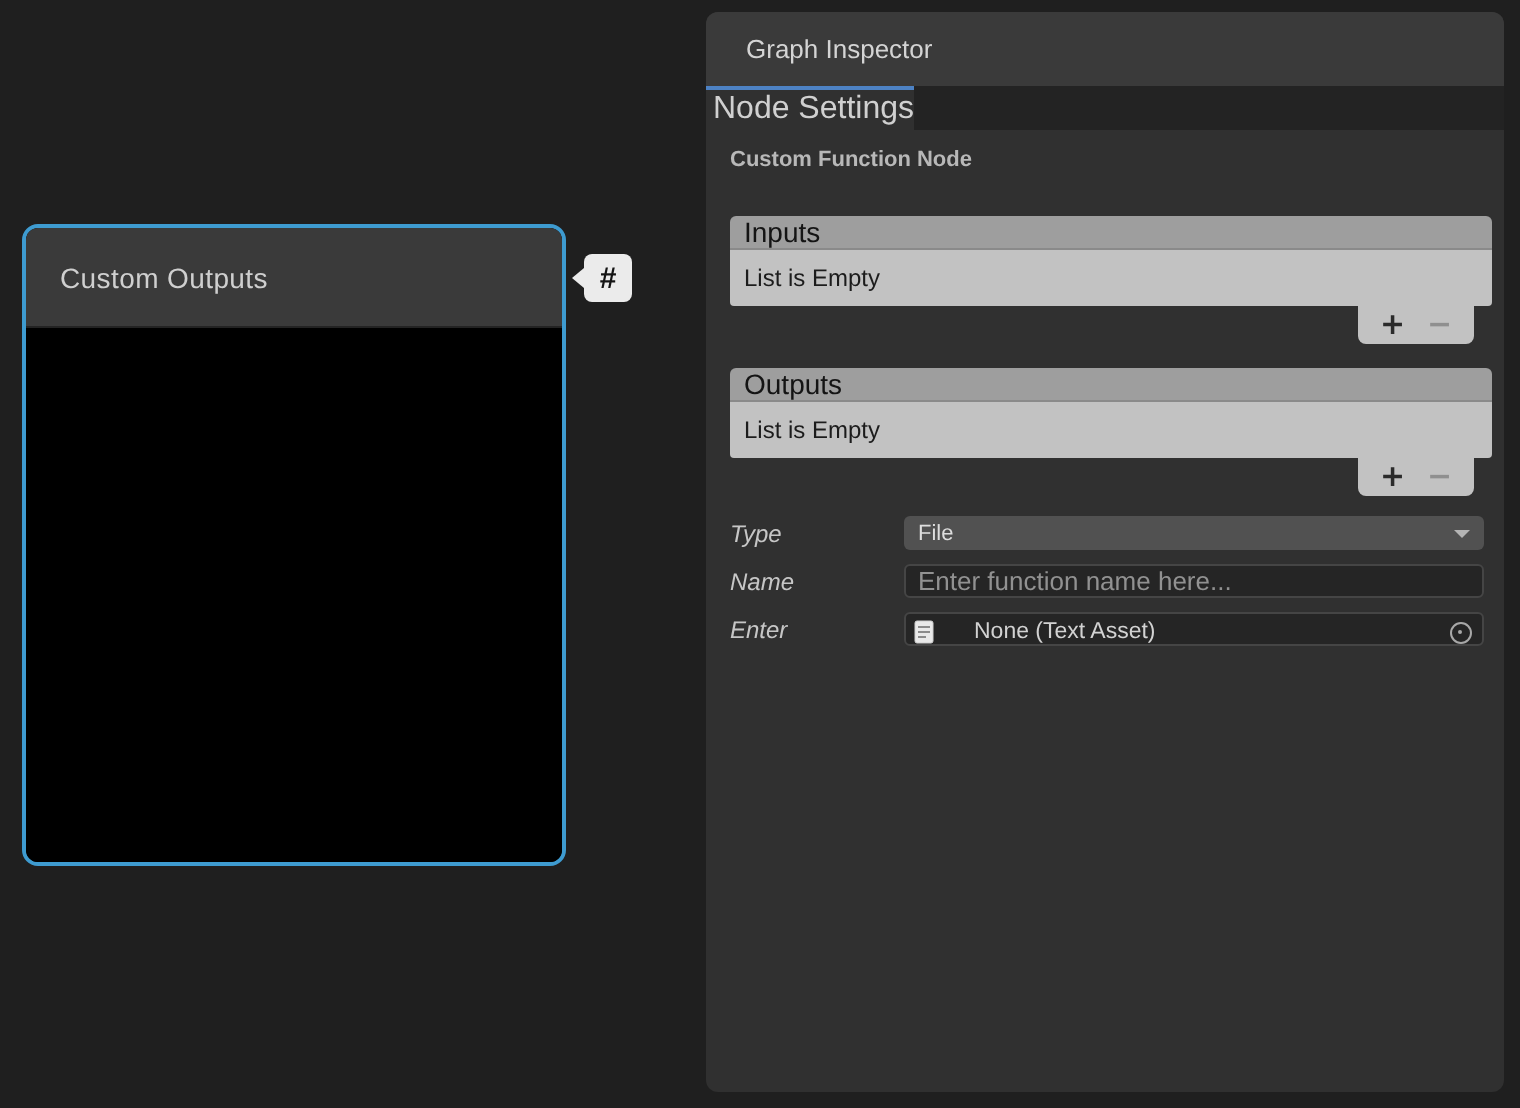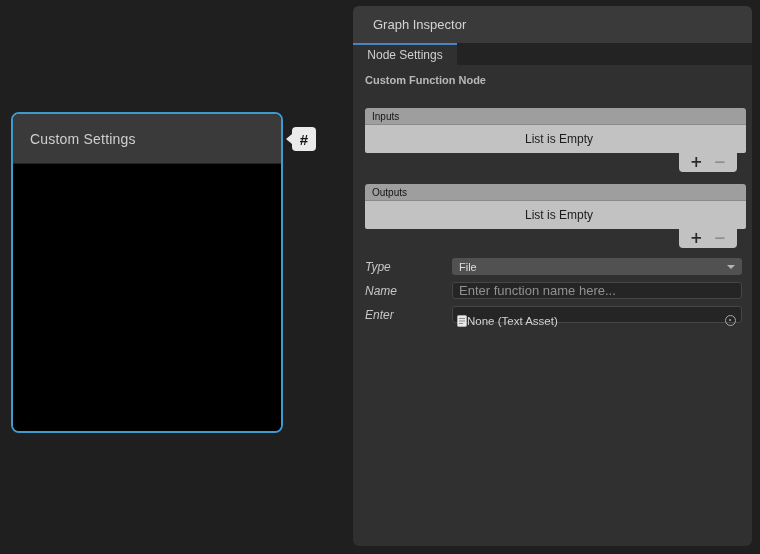--- a/index.html
+++ b/index.html
@@ -38,40 +38,40 @@
   .panel{
     position:absolute;left:353px;top:6px;width:399px;height:540px;
     background:#303030;border-radius:6px;overflow:hidden;
   }
   .panel-header{
     height:37px;background:#3a3a3a;display:flex;align-items:center;
     padding-left:20px;font-size:13px;color:#d4d4d4;
   }
   .tabs{display:flex;height:22px;background:#232323;}
   .tab{
-    display:flex;align-items:center;justify-content:center;
-    font-size:12px;color:#d0d0d0;box-sizing:border-box;cursor:default;
+    display:flex;align-items:center;justify-content:flex-end;
+    font-size:16px;color:#d0d0d0;box-sizing:border-box;cursor:default;
   }
   .tab.active{width:104px;background:#303030;border-top:2px solid #4d82c4;}
   .tab.inactive{padding:0 18px;color:#c9c9c9;}
 
   .content{padding:7px 6px 0 12px;}
   .heading{font-size:11px;font-weight:700;color:#b8b8b8;margin-top:2px;}
 
   
   .rlist{margin-top:22px;}
   .rlist + .rlist{margin-top:12px;}
   .rlist-header{
     height:17px;background:#9e9e9e;border-radius:3px 3px 0 0;
     display:flex;align-items:center;padding-left:7px;
-    font-size:10px;color:#141414;border-bottom:1px solid #8a8a8a;box-sizing:border-box;
+    font-size:14px;color:#141414;border-bottom:1px solid #8a8a8a;box-sizing:border-box;
   }
   .rlist-body{
     height:28px;background:#c2c2c2;display:flex;align-items:center;
-    padding-left:7px;font-size:12px;color:#1c1c1c;border-radius:0 0 2px 2px;justify-content:center;
+    padding-left:7px;font-size:12px;color:#1c1c1c;border-radius:0 0 2px 2px;
   }
   .rlist-footerrow{height:19px;display:flex;justify-content:flex-end;padding-right:9px;}
   .rlist-footer{
     width:58px;height:19px;background:#c2c2c2;border-radius:0 0 4px 4px;
     display:flex;align-items:center;justify-content:space-evenly;
   }
   .btn-add,.btn-remove{
     font-size:15px;line-height:17px;cursor:pointer;user-select:none;
     font-family:"DejaVu Sans",sans-serif;
   }
@@ -97,41 +97,41 @@
   .textfield{
     width:100%;height:17px;background:#252525;border:1px solid #454545;
     border-radius:3px;color:#d6d6d6;font-size:13px;padding:0 6px;
     box-sizing:border-box;outline:none;
     font-family:"Liberation Sans","DejaVu Sans",sans-serif;
   }
   .textfield::placeholder{color:#919191;opacity:1;}
 
   .objfield{
     height:17px;background:#252525;border:1px solid #454545;border-radius:3px;
-    display:flex;align-items:center;padding:12px 5px 0 4px;gap:0;
+    display:flex;align-items:flex-end;padding:12px 5px 0 4px;gap:20px;
     font-size:11.5px;color:#d2d2d2;box-sizing:border-box;cursor:default;
   }
   .doc-icon{flex-shrink:0;display:block;}
   .picker{
     margin-left:auto;width:9px;height:9px;border:1px solid #a8a8a8;
     border-radius:50%;position:relative;cursor:pointer;flex-shrink:0;
   }
   .picker::after{
     content:"";position:absolute;left:2.5px;top:2.5px;width:2.5px;height:2.5px;
     background:#a8a8a8;border-radius:50%;
   }
 </style>
 </head>
 <body>
 
 <div style="position:absolute;inset:0;">
 
   <div class="node">
     <div class="node-title">
-      <span>Custom Settings</span>
+      <span>Custom Outputs</span>
     </div>
     <div class="node-body"></div>
   </div>
 
   <div class="badge">
     <span class="badge-tail"></span>
     <span>#</span>
   </div>
 </div>
 

